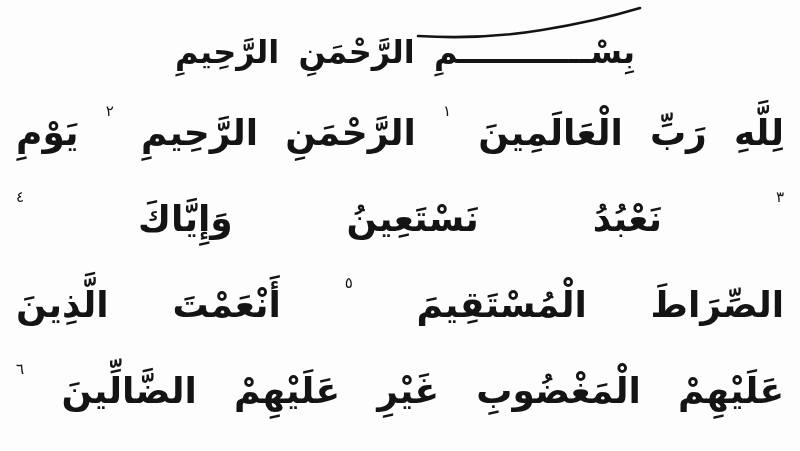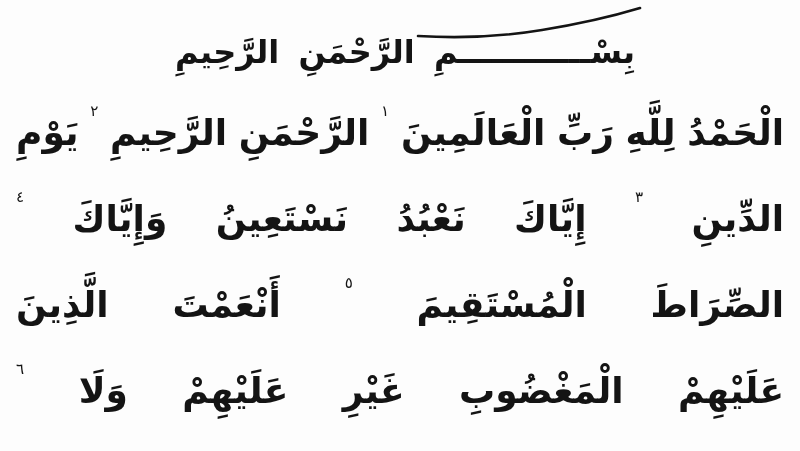--- a/index.html
+++ b/index.html
@@ -62,48 +62,45 @@
   <svg class="swash" width="235" height="60" viewBox="0 0 235 60" aria-hidden="true">
     <path d="M 6 34 Q 70 38 130 28 Q 185 19 228 6" fill="none" stroke="#141414" stroke-width="2.6" stroke-linecap="round"></path>
   </svg>
 
   <div class="line basmala-line">
       <span class="word">بِسْــــــــــــمِ</span>
       <span class="word">الرَّحْمَنِ</span>
       <span class="word">الرَّحِيمِ</span>
     </div>
   <div class="line body-line">
-      <span class="word">الْحَمْدُ</span>
       <span class="word">لِلَّهِ</span>
       <span class="word">رَبِّ</span>
       <span class="word">الْعَالَمِينَ</span>
       <span class="word vnum">١</span>
       <span class="word">الرَّحْمَنِ</span>
       <span class="word">الرَّحِيمِ</span>
       <span class="word vnum">٢</span>
       <span class="word">يَوْمِ</span>
     </div>
   <div class="line body-line">
-      <span class="word">الدِّينِ</span>
       <span class="word vnum">٣</span>
-      <span class="word">إِيَّاكَ</span>
       <span class="word">نَعْبُدُ</span>
       <span class="word">نَسْتَعِينُ</span>
       <span class="word">وَإِيَّاكَ</span>
       <span class="word vnum">٤</span>
     </div>
   <div class="line body-line">
       <span class="word">الصِّرَاطَ</span>
       <span class="word">الْمُسْتَقِيمَ</span>
       <span class="word vnum">٥</span>
       <span class="word">أَنْعَمْتَ</span>
       <span class="word">الَّذِينَ</span>
     </div>
   <div class="line body-line">
       <span class="word">عَلَيْهِمْ</span>
       <span class="word">الْمَغْضُوبِ</span>
       <span class="word">غَيْرِ</span>
       <span class="word">عَلَيْهِمْ</span>
-      <span class="word">وَلَا</span>
+      <span class="word">الضَّالِّينَ</span>
       <span class="word vnum">٦</span>
     </div>
 
 </div>
 
 </body></html>

